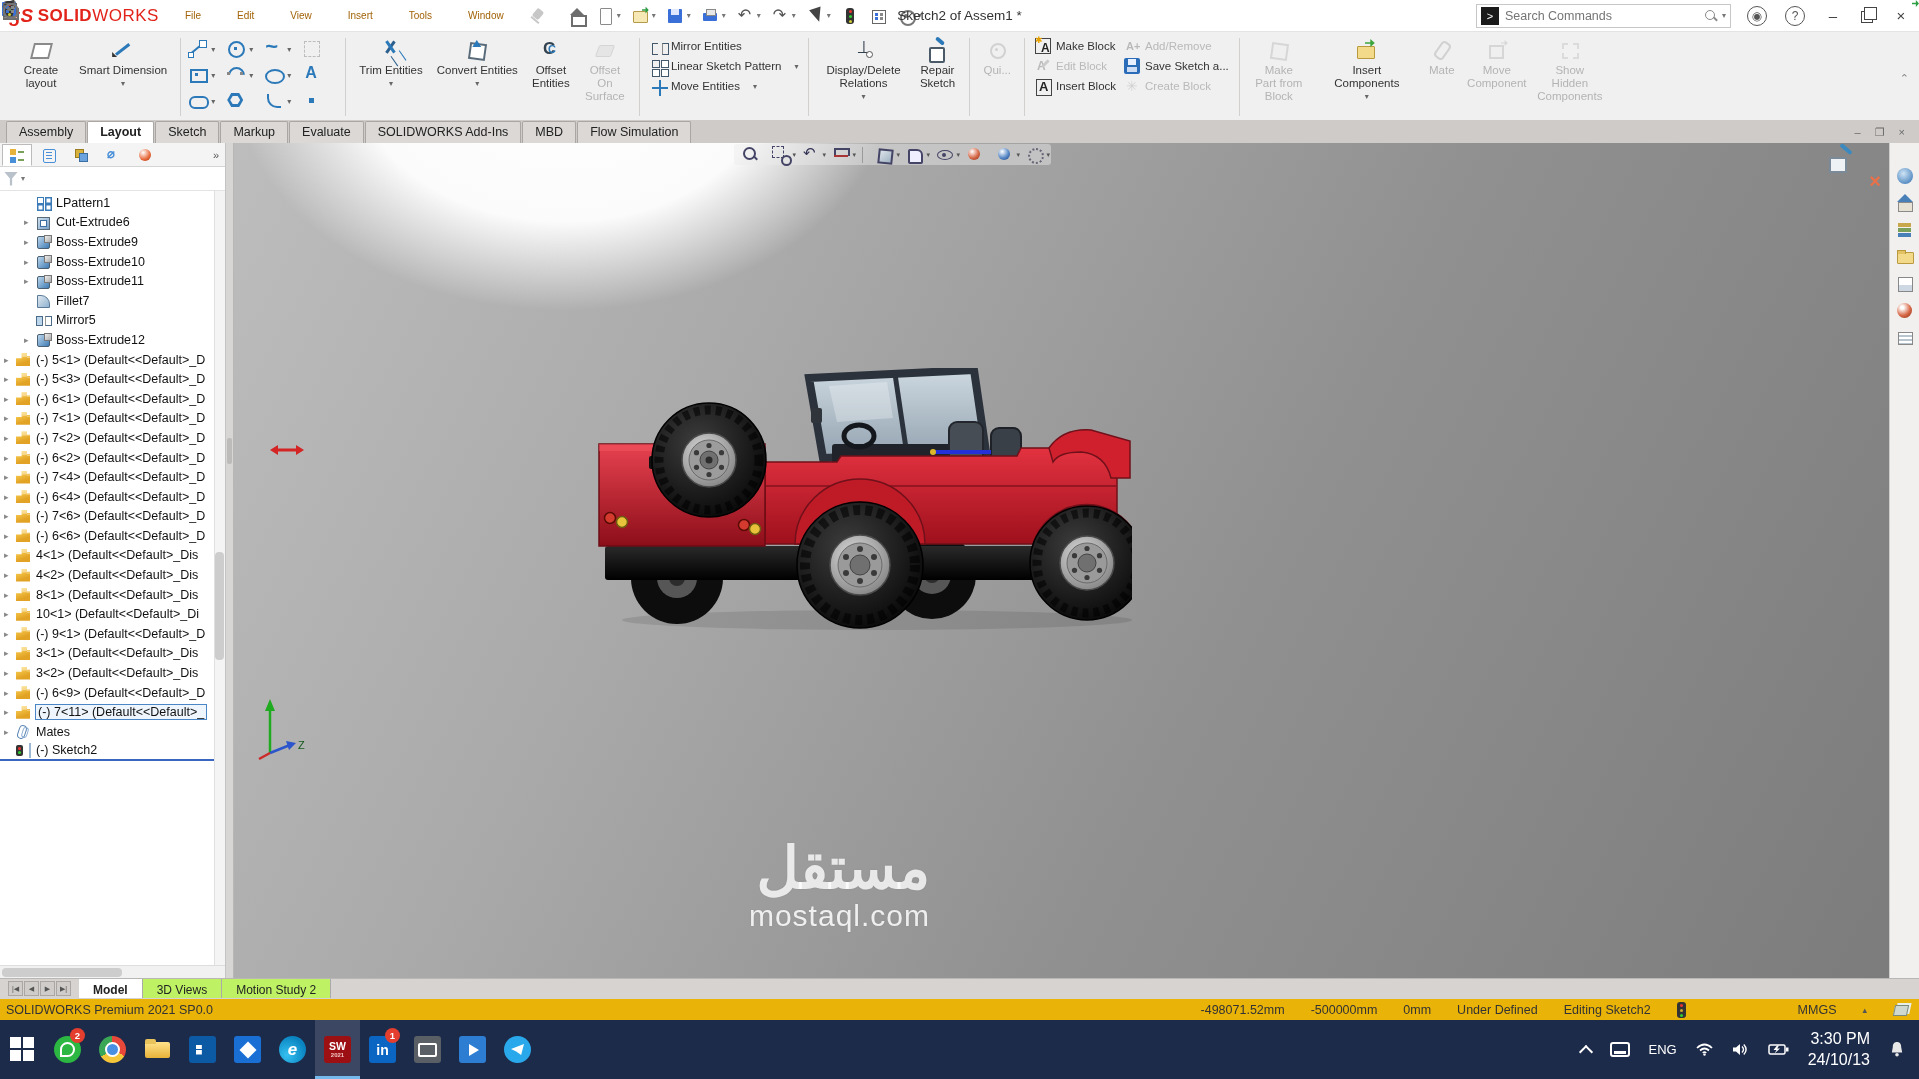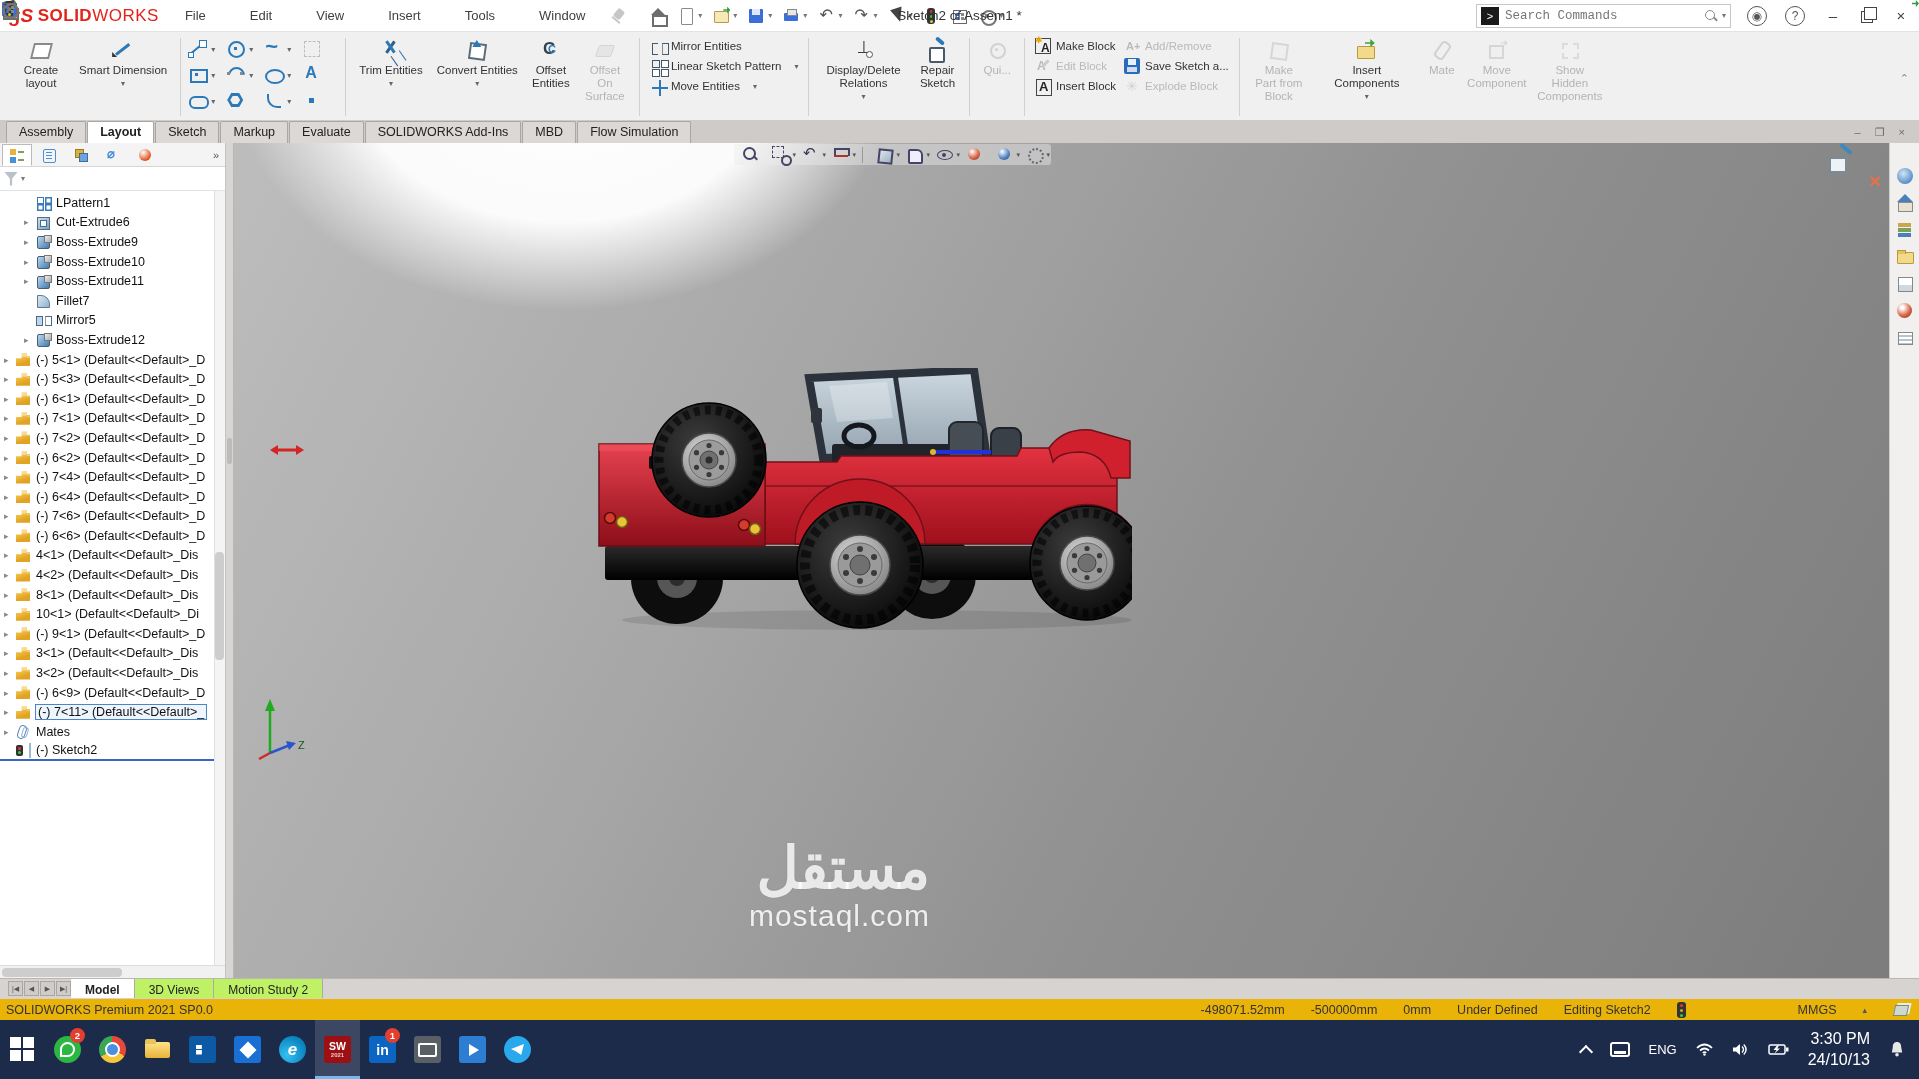--- a/index.html
+++ b/index.html
@@ -4,21 +4,21 @@
 <style>
   *{margin:0;padding:0;box-sizing:border-box}
   html,body{width:1919px;height:1079px;overflow:hidden;font-family:"Liberation Sans",sans-serif;background:#000}
   .app{position:absolute;inset:0;background:#f0f0f0}
 
   
   .titlebar{position:absolute;top:0;left:0;right:0;height:32px;background:#fff;display:flex;align-items:center;border-bottom:1px solid #e3e3e3}
   .brand{display:flex;align-items:center;margin:0 14px 0 10px;color:#e2231a;font-size:17px;letter-spacing:.5px}
   .brand .bmark{font-weight:bold;font-style:italic;margin-right:4px;font-size:19px}
   .brand b{font-weight:bold}
-  .menus{display:flex;gap:20px;font-size:13px;color:#404040}
+  .menus{display:flex;gap:12px;font-size:10px;color:#a16207}
   .menus .mi{padding:6px 12px;cursor:default}
   .pin{width:22px;height:18px;margin:0 10px;position:relative;opacity:.55}
   .pin::before{content:"";position:absolute;left:8px;top:2px;width:8px;height:10px;background:#9a9a9a;transform:rotate(40deg);border-radius:2px}
   .pin::after{content:"";position:absolute;left:4px;top:12px;width:10px;height:2px;background:#9a9a9a;transform:rotate(40deg)}
   .qat{display:flex;align-items:center;gap:2px;margin-left:6px}
   .qa{display:flex;align-items:center;padding:3px 4px;border-radius:2px}
   .qa .car{font-size:8px;color:#777;margin-left:3px}
   .qico{width:18px;height:18px;position:relative;display:block}
   .q-home::before{content:"";position:absolute;left:3px;top:8px;width:12px;height:8px;border:2px solid #6d6d6d}
   .q-home::after{content:"";position:absolute;left:2px;top:1px;border-left:7px solid transparent;border-right:7px solid transparent;border-bottom:7px solid #6d6d6d}
@@ -35,21 +35,21 @@
   .q-traffic::before{content:"";position:absolute;left:5px;top:1px;width:8px;height:16px;background:#333;border-radius:3px}
   .q-traffic::after{content:"";position:absolute;left:8px;top:3px;width:3px;height:3px;border-radius:50%;background:#e33;box-shadow:0 5px 0 #3c3,0 10px 0 #cc3}
   .q-props::before{content:"";position:absolute;left:3px;top:3px;width:12px;height:12px;border:1.5px solid #666}
   .q-props::after{content:"";position:absolute;left:6px;top:6px;width:3px;height:3px;background:#3a6fd8;box-shadow:0 4px 0 #3a6fd8,5px 0 0 #888,5px 4px 0 #888}
   .q-gear::before{content:"";position:absolute;left:3px;top:3px;width:12px;height:12px;border:2px solid #777;border-radius:50%}
   .q-gear::after{content:"";position:absolute;left:7px;top:7px;width:4px;height:4px;background:#777;border-radius:50%}
   .doc-title{position:absolute;left:0;right:0;text-align:center;font-size:13.5px;color:#333;pointer-events:none}
   .tb-right{margin-left:auto;display:flex;align-items:center;gap:10px;padding-right:8px}
   .searchbox{display:flex;align-items:center;border:1px solid #c7c7c7;background:#fff;height:24px;width:255px;padding:0 4px}
   .sw-mark{width:18px;height:18px;background:#1a1a1a;color:#fff;font-size:11px;display:flex;align-items:center;justify-content:center;margin-right:6px}
-  .searchbox input{border:none;outline:none;flex:1;font-size:12.5px;color:#be185d;font-family:Liberation Mono, monospace}
+  .searchbox input{border:none;outline:none;flex:1;font-size:12.5px;color:#be185d;font-family:Liberation Sans, sans-serif}
   .searchbox .mag{width:14px;height:14px;position:relative;margin-right:4px}
   .searchbox .mag::before{content:"";position:absolute;left:1px;top:1px;width:8px;height:8px;border:1.5px solid #8a8a8a;border-radius:50%}
   .searchbox .mag::after{content:"";position:absolute;left:9px;top:9px;width:5px;height:1.5px;background:#8a8a8a;transform:rotate(45deg)}
   .wctl{display:flex;align-items:center;gap:18px;margin-left:6px;color:#444}
   .wc{font-size:15px;width:20px;text-align:center}
   .circ{width:20px;height:20px;border:1.5px solid #555;border-radius:50%;display:flex;align-items:center;justify-content:center;font-size:12px;color:#555}
   .wc-restore{width:12px;height:12px;border:1.5px solid #444;position:relative;margin-top:2px}
   .wc-restore::before{content:"";position:absolute;left:2px;top:-5px;width:11px;height:11px;border:1.5px solid #444;background:#fff}
 
   
@@ -527,21 +527,21 @@
         <div class="rsmall dis">
           <span class="ri ri-addrem"></span>
           <span>Add/Remove</span>
         </div>
         <div class="rsmall">
           <span class="ri ri-saveskt"></span>
           <span>Save Sketch a...</span>
         </div>
         <div class="rsmall dis">
           <span class="ri ri-explode"></span>
-          <span>Explode Block</span>
+          <span>Create Block</span>
         </div>
       </div>
     </div>
     <div class="rdiv"></div>
     <div class="rgroup">
       <div class="rbtn dis" style="max-width:66px">
         <span class="ri ri-mkpart"></span>
         <span>Make Part from Block</span>
       </div>
       <div class="rbtn" style="max-width:110px">
@@ -1035,21 +1035,21 @@
     </div>
   </div>
 
   <div class="modeltabs">
     <div class="mnav">
       <span class="nb">|◀</span>
       <span class="nb">◀</span>
       <span class="nb">▶</span>
       <span class="nb">▶|</span>
     </div>
-    <div style="display:flex;margin-left:0">
+    <div style="display:flex;margin-left:8px">
 
     <span class="mtab on-true">Model</span>
         <span class="mtab">3D Views</span>
         <span class="mtab">Motion Study 2</span>
       </div>
   </div>
 
   <div class="statusbar">
     <span>SOLIDWORKS Premium 2021 SP0.0</span>
     <div class="sb-right">

